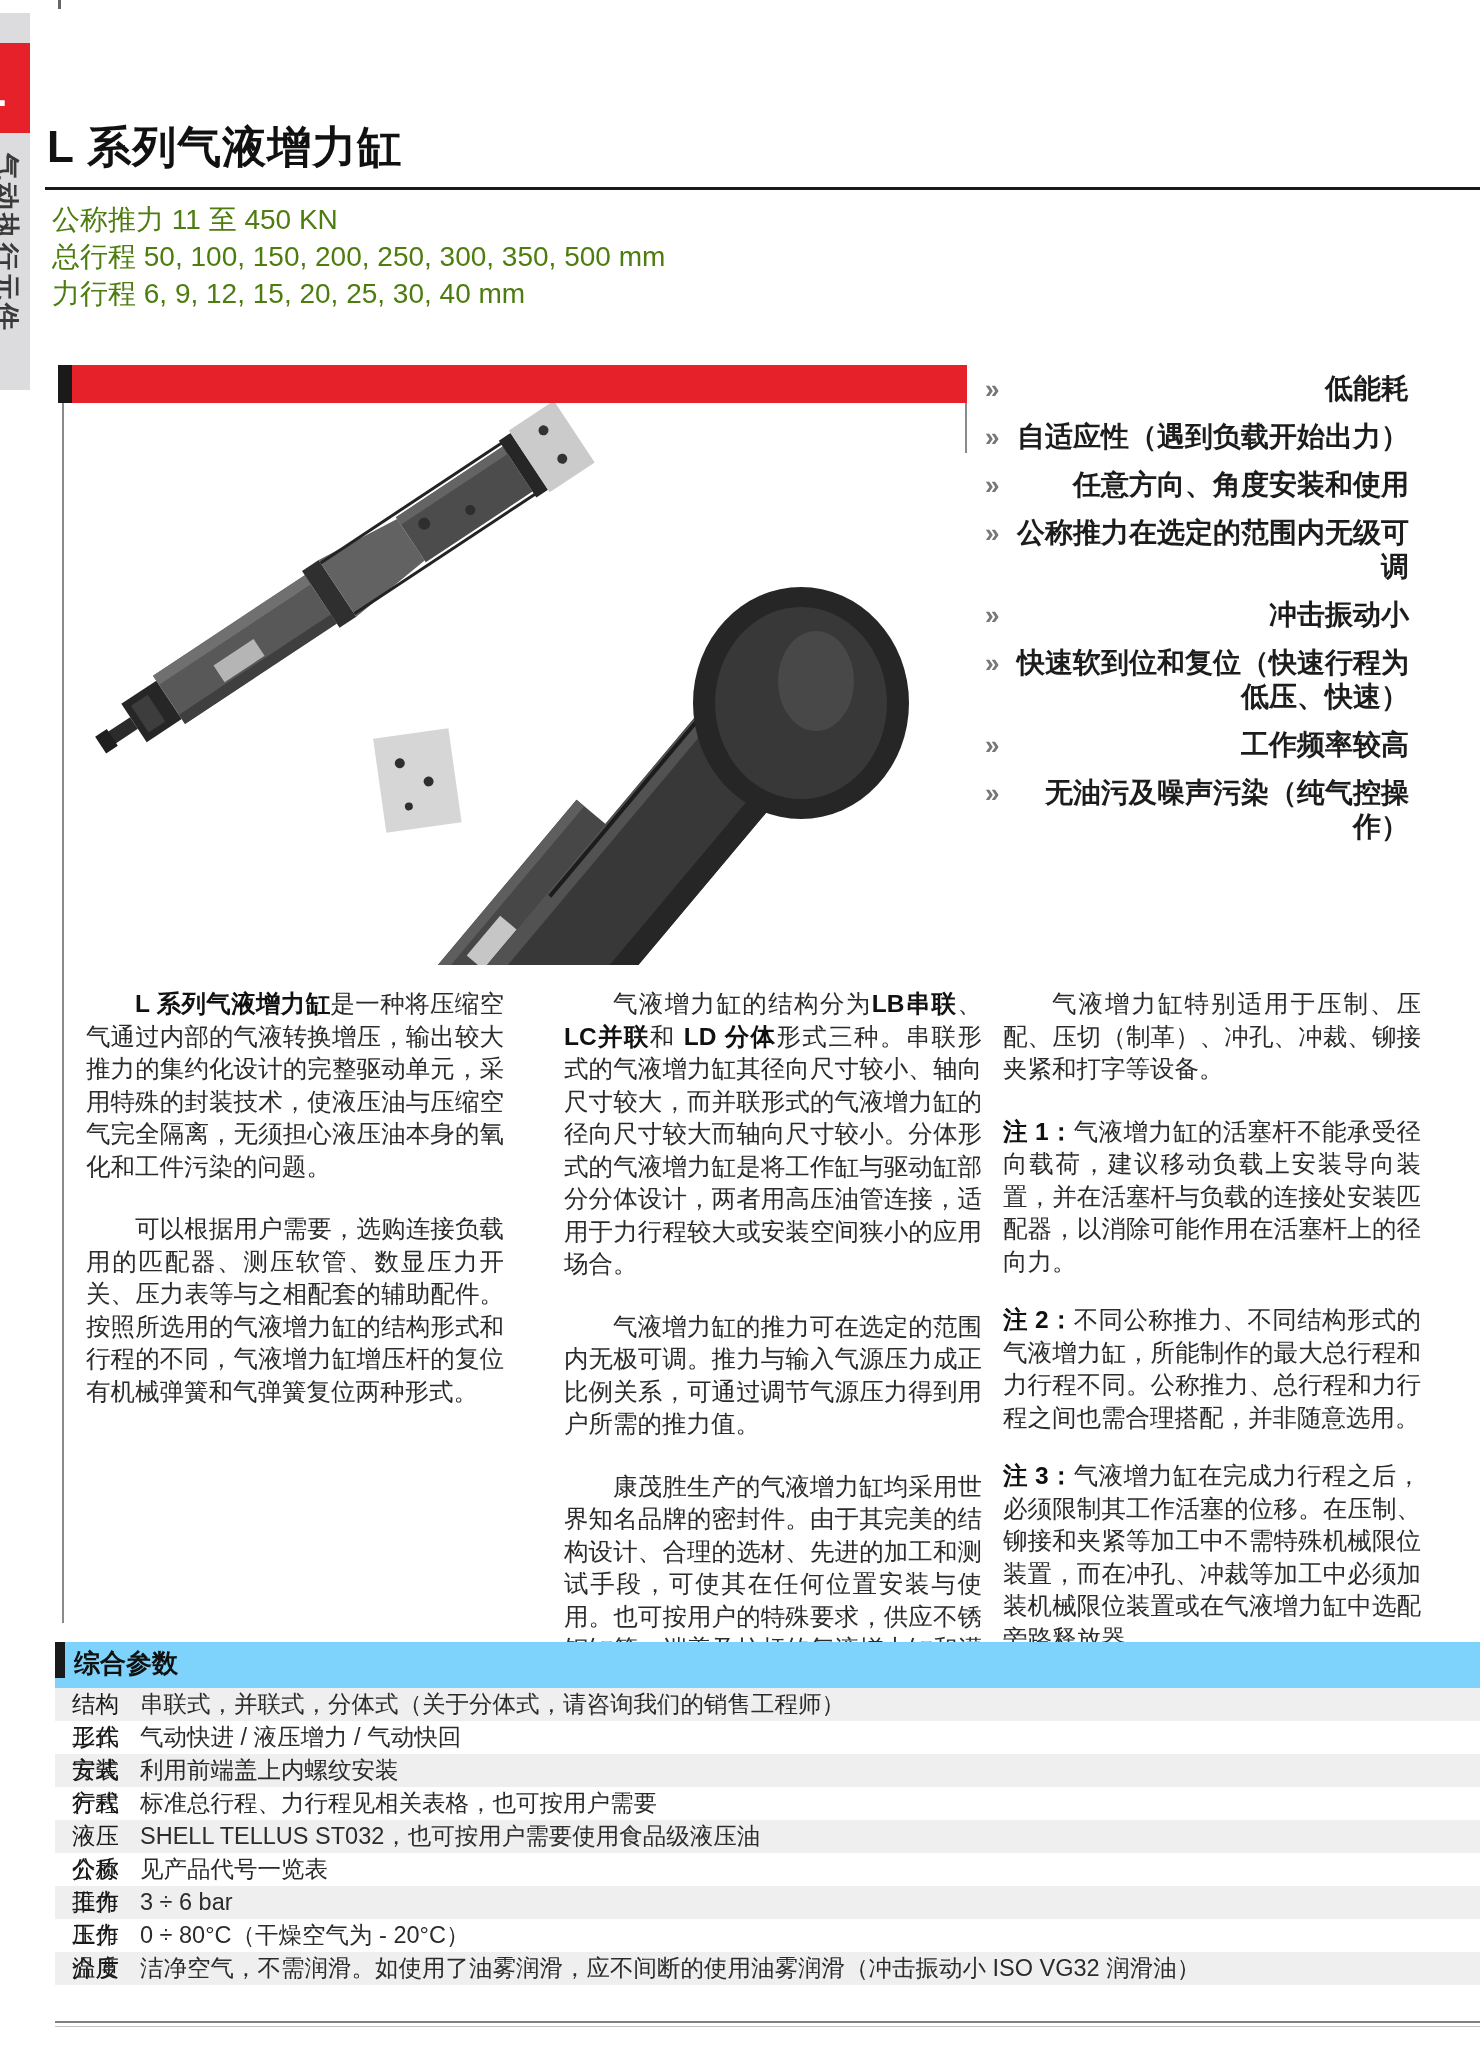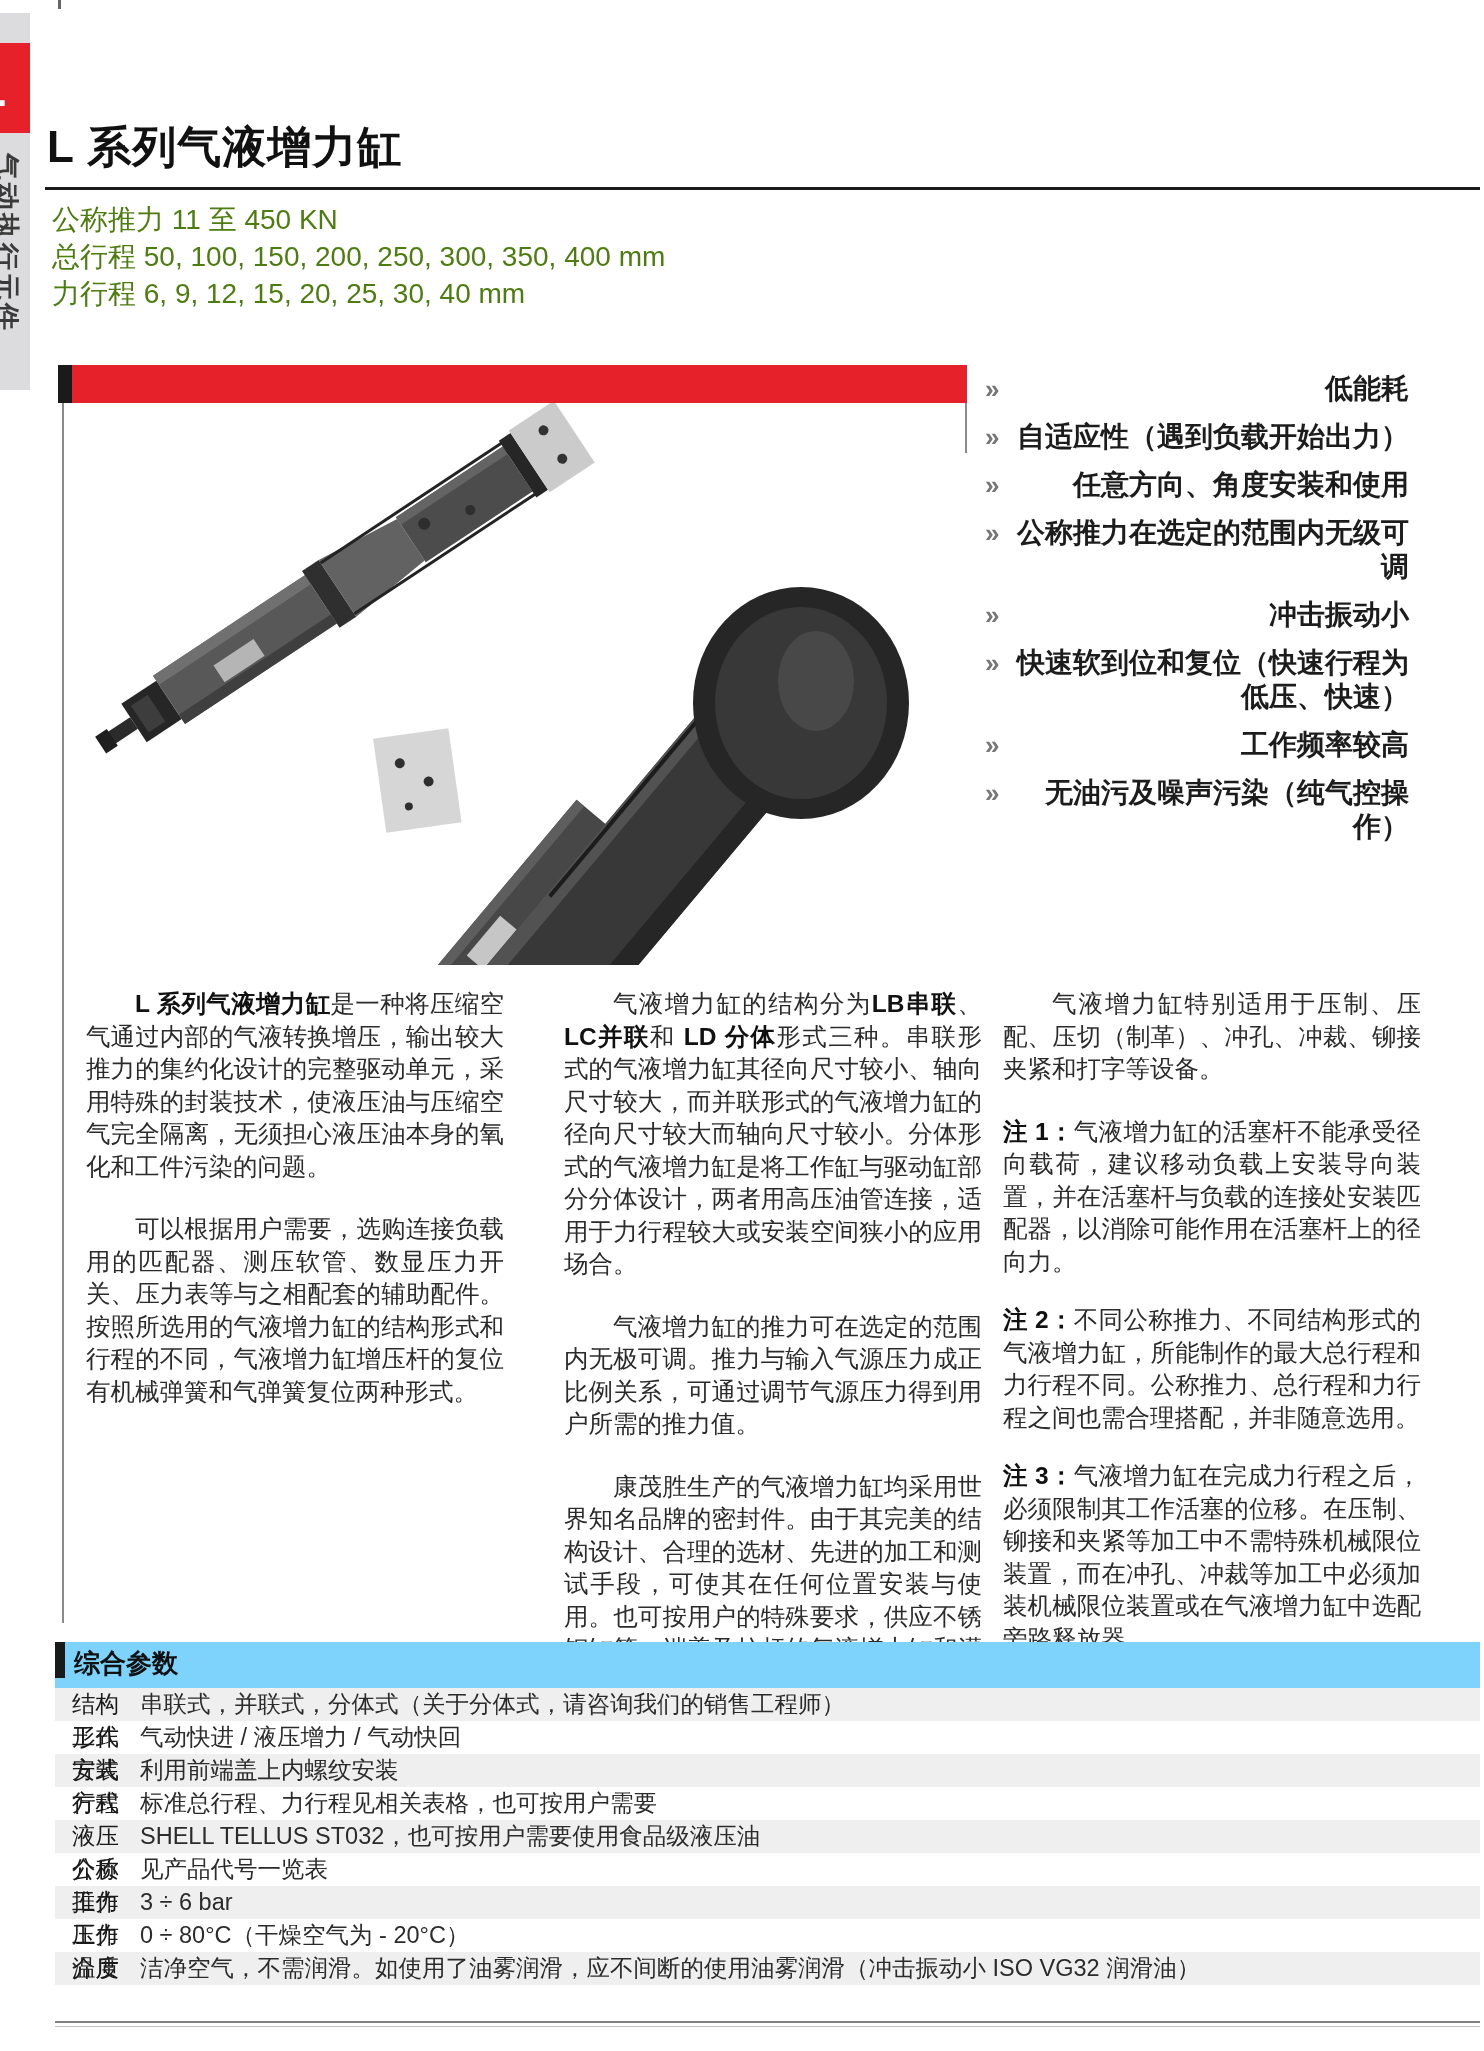--- a/index.html
+++ b/index.html
@@ -72,21 +72,21 @@
   <div class="chapter-box">
     <span class="chapter-num">1</span>
   </div>
   <div class="side-label">气动执行元件</div>
 </div>
 
 <div class="abs page-title">L 系列气液增力缸</div>
 <div class="abs title-rule"></div>
 <div class="abs subtitle">
   <div>公称推力 11 至 450 KN</div>
-  <div>总行程 50, 100, 150, 200, 250, 300, 350, 400 mm</div>
+  <div>总行程 50, 100, 150, 200, 250, 300, 350, 500 mm</div>
   <div>力行程 6, 9, 12, 15, 20, 25, 30, 40 mm</div>
 </div>
 
 <div class="abs photo-black-bar"></div>
 <div class="abs photo-red-bar"></div>
 <div class="abs v-rule-left"></div>
 <div class="abs v-rule-right"></div>
 
 <svg class="abs photo-svg" width="897" height="562" viewBox="0 0 897 562">
 

